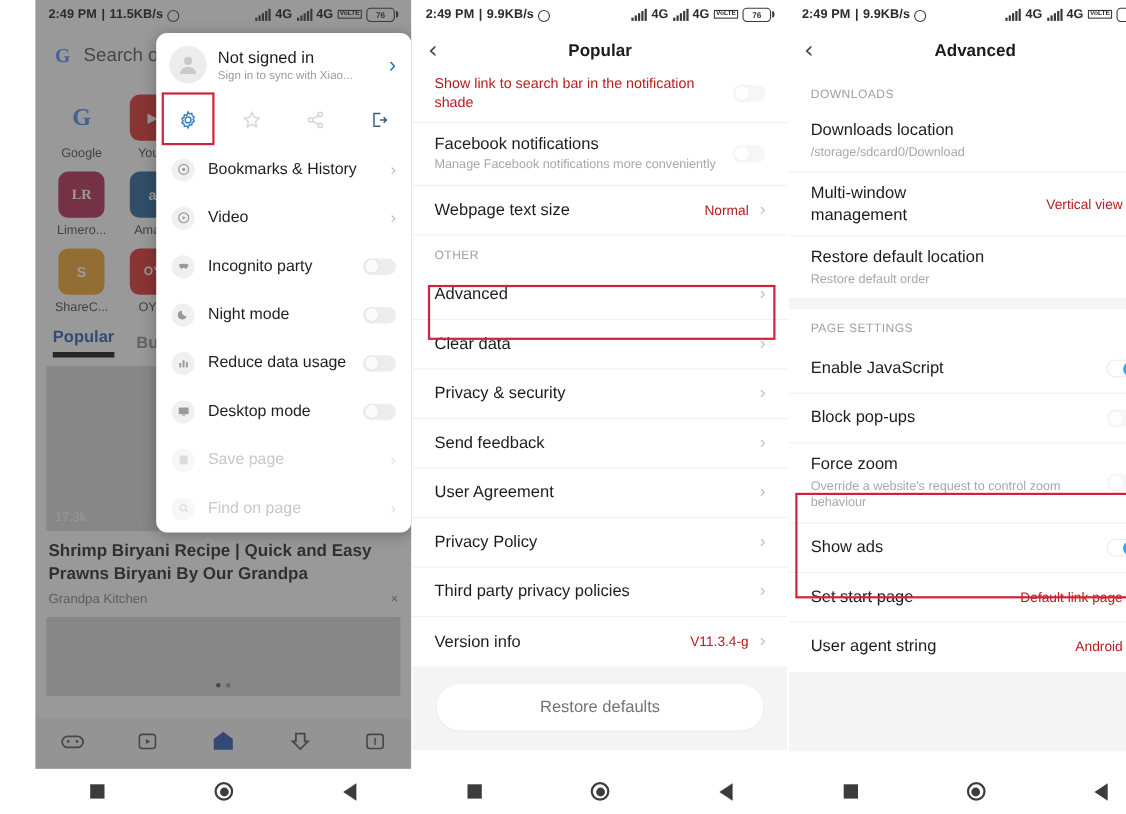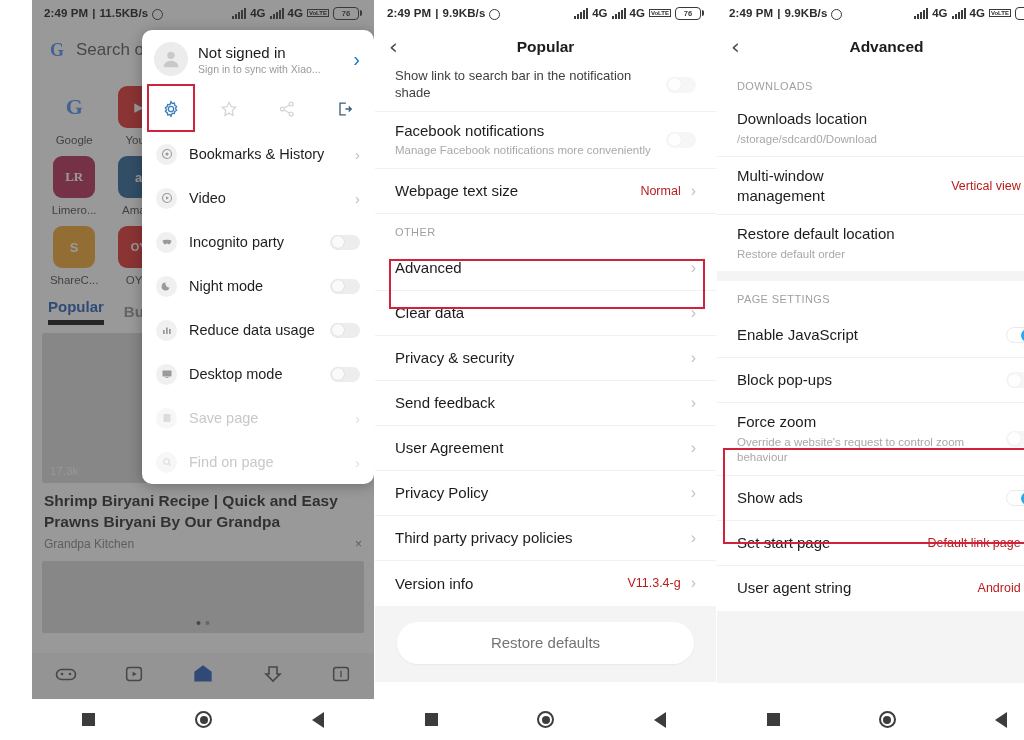--- a/index.html
+++ b/index.html
@@ -115,21 +115,21 @@
   .sec-label { font-size:11px; color:#a0a0a0; letter-spacing:.4px; padding: 12px 4px 8px 20px; }
   .sec-gap { height: 10px; background:#f4f4f4; }
   .row { display:flex; align-items:center; min-height:45px; padding: 9px 20px; gap:10px;
          border-bottom:1px solid #f1f1f1;}
   .row.noline { border-bottom:none; }
   .row-main { flex:1; min-width:0; }
   .row-t { font-size:15px; color:#1c1c1c; line-height:1.3; }
   .row-s { font-size:11.5px; color:#a8a8a8; margin-top:3px; line-height:1.35;}
   .row-val { font-size:12.5px; color:#b91c1c; white-space:nowrap; }
   .chev { color:#c2c2c2; font-size:16px; line-height:1; }
-  .row.faded .row-t { color:#404040; }
+  .row.faded .row-t { color:#b91c1c; }
   .tg { width:30px;height:16px;border-radius:9px;position:relative;flex:none;background:#ededed;}
   .tg::after { content:""; position:absolute; top:1.5px; left:1.5px; width:13px;height:13px;
                border-radius:50%; background:#fdfdfd; box-shadow:0 0 2px rgba(0,0,0,.15);}
   .tg.on { background:#ffffff; border:1px solid #eaeaea; }
   .tg.on::after { left:auto; right:1px; top:1px; background:#29a7f0; box-shadow:none; width:13px;height:13px;}
   .tg.faint { opacity:.45; }
   .restore-wrap { background:#f4f4f4; padding: 16px 22px 18px 22px; }
   .restore-btn { background:#fff; border-radius:24px; height:42px; display:flex;
                  align-items:center; justify-content:center; font-size:15px; color:#737373;
                  box-shadow:0 1px 2px rgba(0,0,0,.05);}

